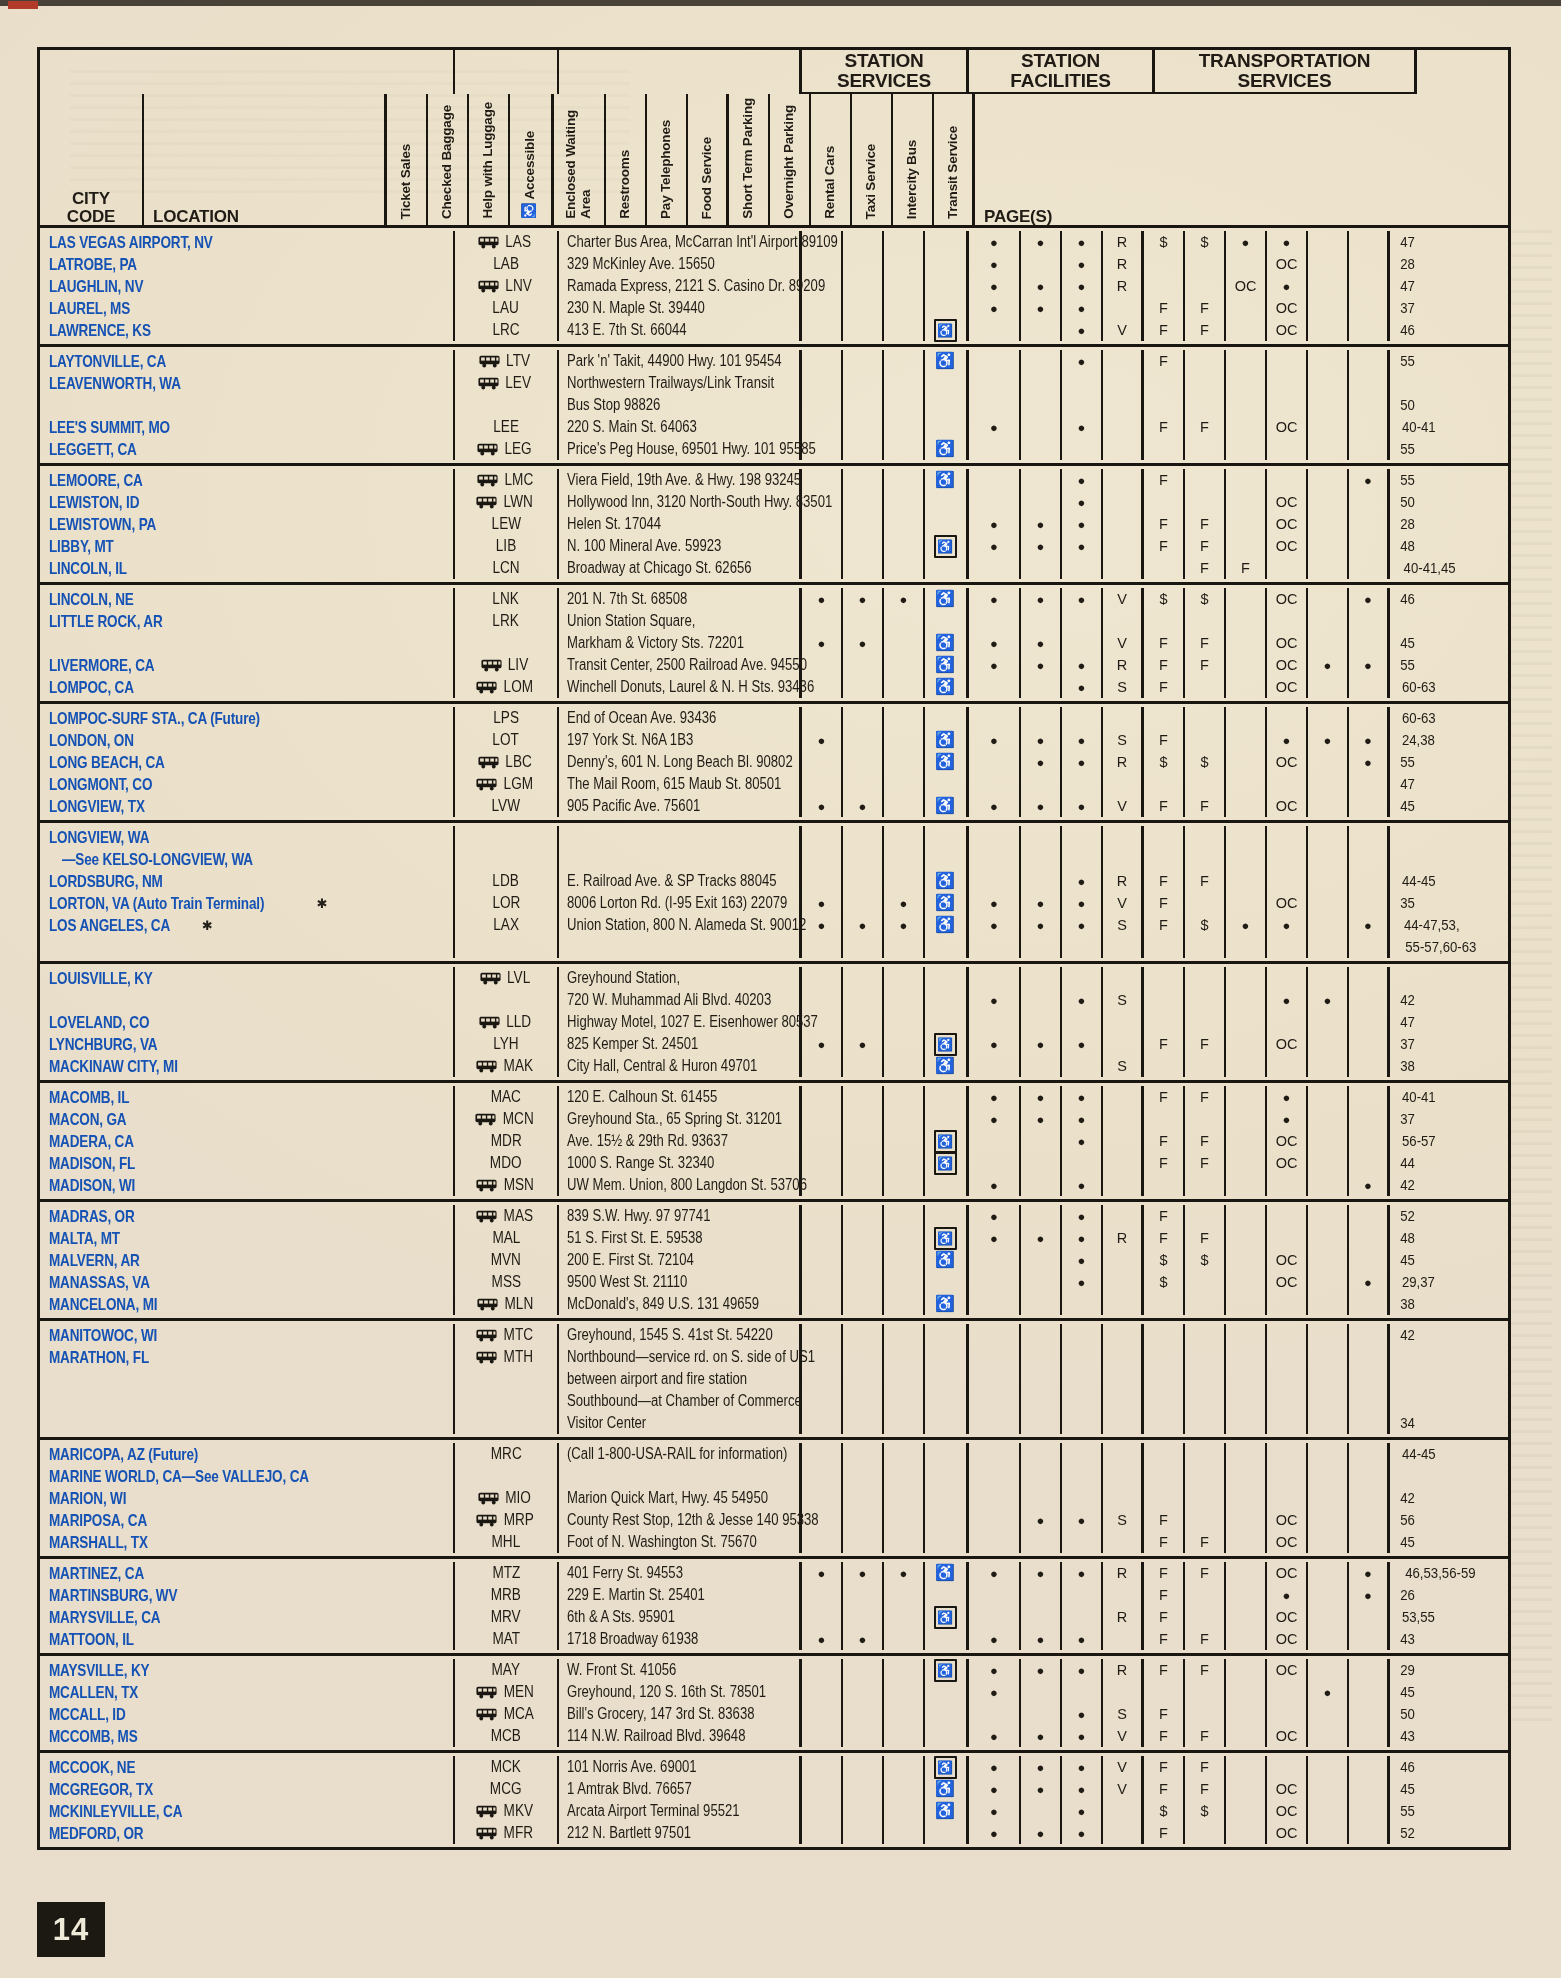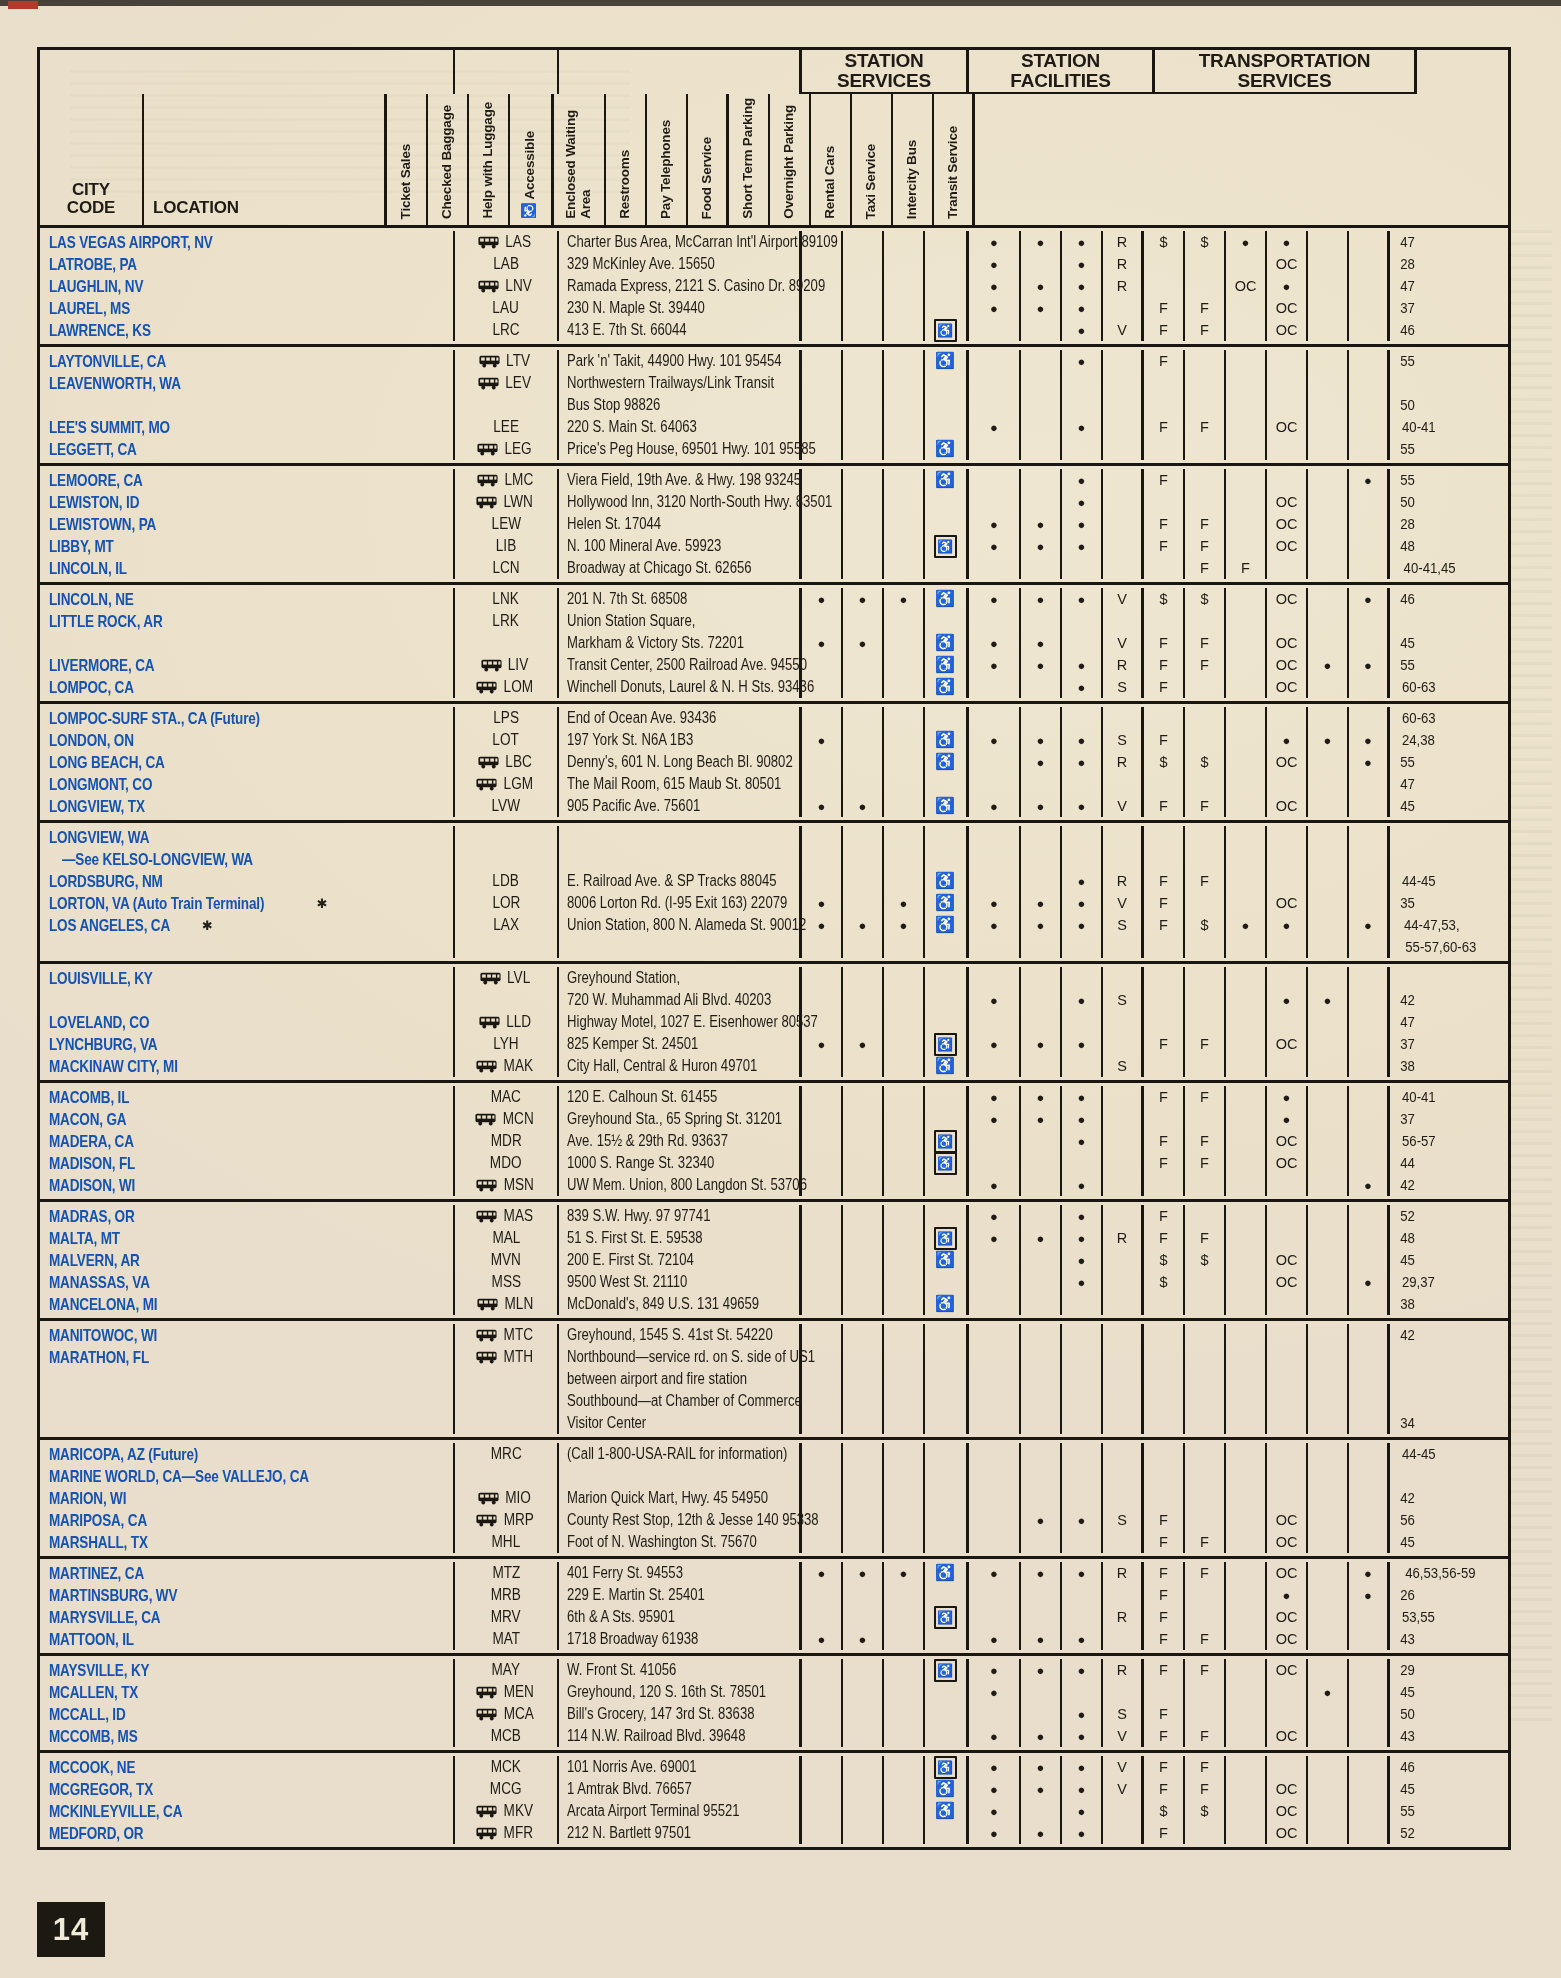--- a/index.html
+++ b/index.html
@@ -52,21 +52,21 @@
   .w-facgrp{width:186px;}
   .w-trngrp{width:262px;}
   .hdr-labels{height:131px;}
   .vcell{display:flex;align-items:flex-end;justify-content:center;padding-bottom:6px;overflow:hidden;}
   .vlabel{
     writing-mode:vertical-rl;transform:rotate(180deg);
     font-weight:bold;font-size:13.5px;letter-spacing:-.2px;line-height:1.08;
     white-space:pre-line;max-height:122px;
   }
   .collab{display:flex;align-items:flex-end;font-weight:bold;font-size:17px;letter-spacing:-.2px;}
-  .collab .pad{padding:0 0 9px 9px;white-space:pre-line;line-height:1.02;}
+  .collab .pad{padding:0 0 0 9px;white-space:pre-line;line-height:1.02;}
   .collab.center{justify-content:center;}
   .collab.center .pad{padding-left:0;text-align:center;}
 
   
   .grp{border-top:3px solid #1a1712;padding:3px 0;}
   .grp:first-child{border-top:none;}
   .grp .frow{min-height:22px;}
   .cell-inner{display:flex;align-items:center;height:22px;overflow:visible;}
   .cond{display:inline-block;transform:scaleX(.82);transform-origin:0 50%;white-space:nowrap;}
   .condc{display:inline-block;transform:scaleX(.85);transform-origin:50% 50%;white-space:nowrap;}
@@ -160,20 +160,23 @@
         </div>
         <div class="c w-s br2 vcell">
           <span class="vlabel">Taxi Service</span>
         </div>
         <div class="c w-s br2 vcell">
           <span class="vlabel">Intercity Bus</span>
         </div>
         <div class="c w-s br3 vcell">
           <span class="vlabel">Transit Service</span>
         </div>
+        <div class="c w-pages collab">
+          <span class="pad">PAGE(S)</span>
+        </div>
     </div>
   </div>
   <div id="table-body">
       <div class="grp">
         <div class="frow">
           <div class="c w-name br2 name-cell">
             <div class="cell-inner">
               <span class="station-name cond">LAS VEGAS AIRPORT, NV</span>
             </div>
           </div>

